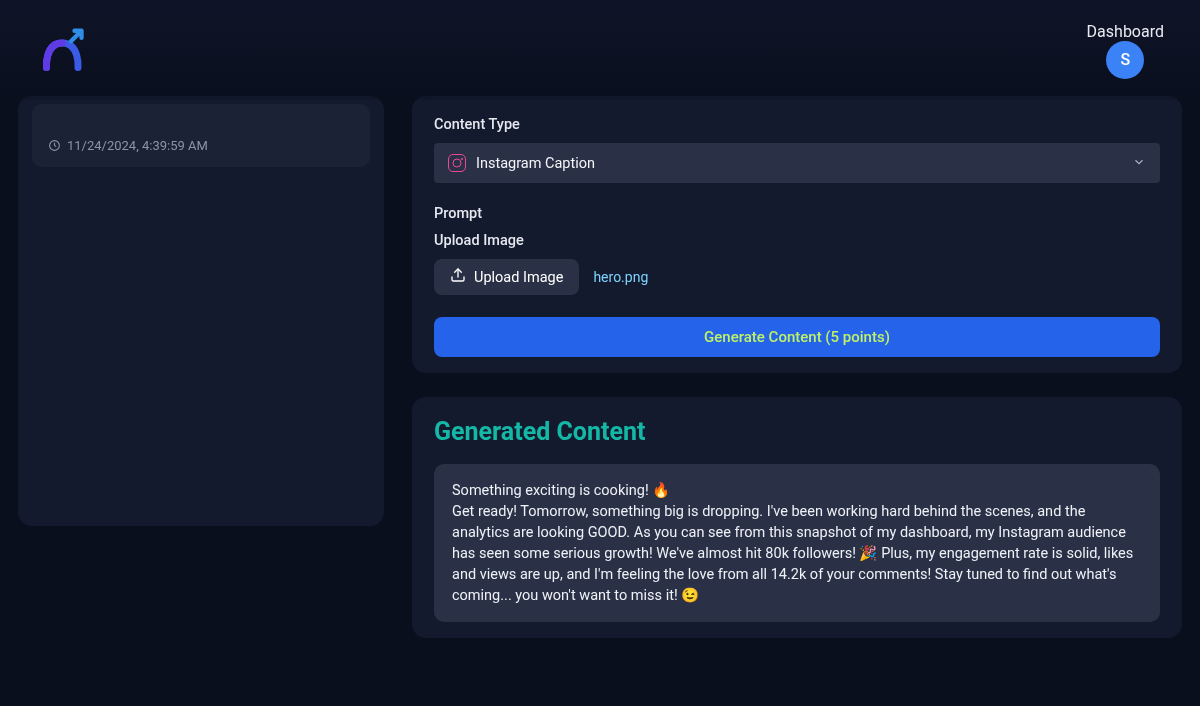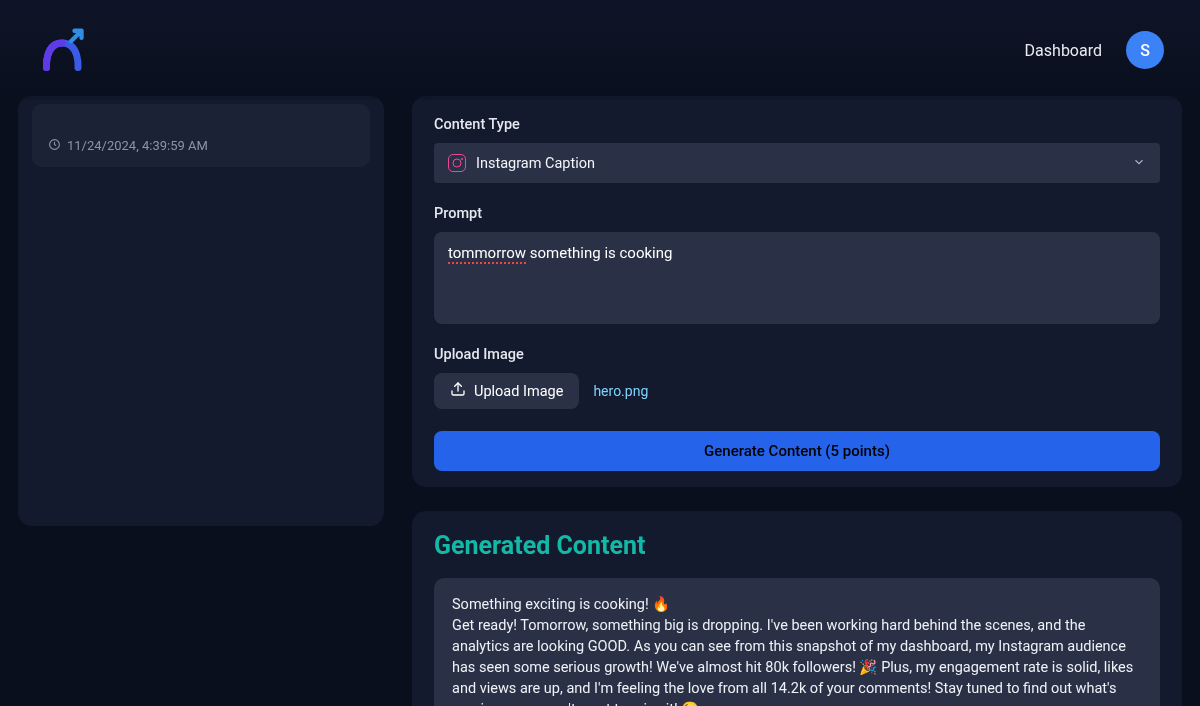--- a/index.html
+++ b/index.html
@@ -26,21 +26,21 @@
     width: 56px;
     height: 56px;
     display: flex;
     align-items: center;
     justify-content: center;
   }
   .logo svg { width: 56px; height: 56px; }
   .header-right {
     display: flex;
     align-items: center;
-    gap: 24px;
+    flex-direction: column;
   }
   .dash-link { color: #e8ebf2; font-size: 16px; cursor: pointer; }
   .avatar {
     width: 38px; height: 38px; border-radius: 50%;
     background: #3b82f6;
     display: flex; align-items: center; justify-content: center;
     color: #fff; font-weight: 500; font-size: 16px;
     cursor: pointer;
   }
   .layout {
@@ -59,21 +59,21 @@
     height: 430px;
   }
   .history-item {
     background: #1b2236;
     border-radius: 10px;
     padding: 14px 16px 14px 16px;
     margin-top: -8px;
   }
   .history-timestamp {
     display: flex;
-    align-items: flex-start;
+    align-items: center;
     gap: 6px;
     color: #8a93a8;
     font-size: 13px;
     margin-top: 6px;
   }
   .main-col {
     flex: 1;
     display: flex;
     flex-direction: column;
     gap: 24px;
@@ -140,21 +140,21 @@
     height: 36px; padding: 0 16px;
     display: flex; align-items: center; gap: 8px;
     color: #fff; font-size: 14.5px; cursor: pointer;
   }
   .filename { color: #7dd3fc; font-size: 14px; }
   .gen-btn {
     background: #2563eb;
     border-radius: 8px;
     height: 40px;
     display: flex; align-items: center; justify-content: center;
-    color: #000000; font-size: 15px; font-weight: 500;
+    color: #bef264; font-size: 15px; font-weight: 500;
     cursor: pointer;
   }
   .gen-title {
     color: #14b8a6; font-size: 25px; font-weight: 700;
     margin-bottom: 18px;
   }
   .gen-box {
     background: #2a3146;
     border-radius: 10px;
     padding: 16px 18px;
@@ -208,23 +208,20 @@
           <span class="select-text">Instagram Caption</span>
         </div>
         <span class="chevron">
           <svg width="14" height="14" viewBox="0 0 24 24" fill="none" stroke="currentColor" stroke-width="2">
               <path d="M6 9l6 6 6-6"></path>
             </svg>
         </span>
       </div>
 
       <div class="label">Prompt</div>
-      <div class="textarea">
-        <span class="spell">tommorrow</span><span> something is cooking</span>
-      </div>
 
       <div class="label">Upload Image</div>
       <div class="upload-row">
         <div class="upload-btn">
           <span>
             <svg width="16" height="16" viewBox="0 0 24 24" fill="none" stroke="#fff" stroke-width="2" stroke-linecap="round" stroke-linejoin="round">
               <path d="M21 15v4a2 2 0 0 1-2 2H5a2 2 0 0 1-2-2v-4"></path>
                 <polyline points="17 8 12 3 7 8"></polyline>
                 <line x1="12" y1="3" x2="12" y2="15"></line>
             </svg>

